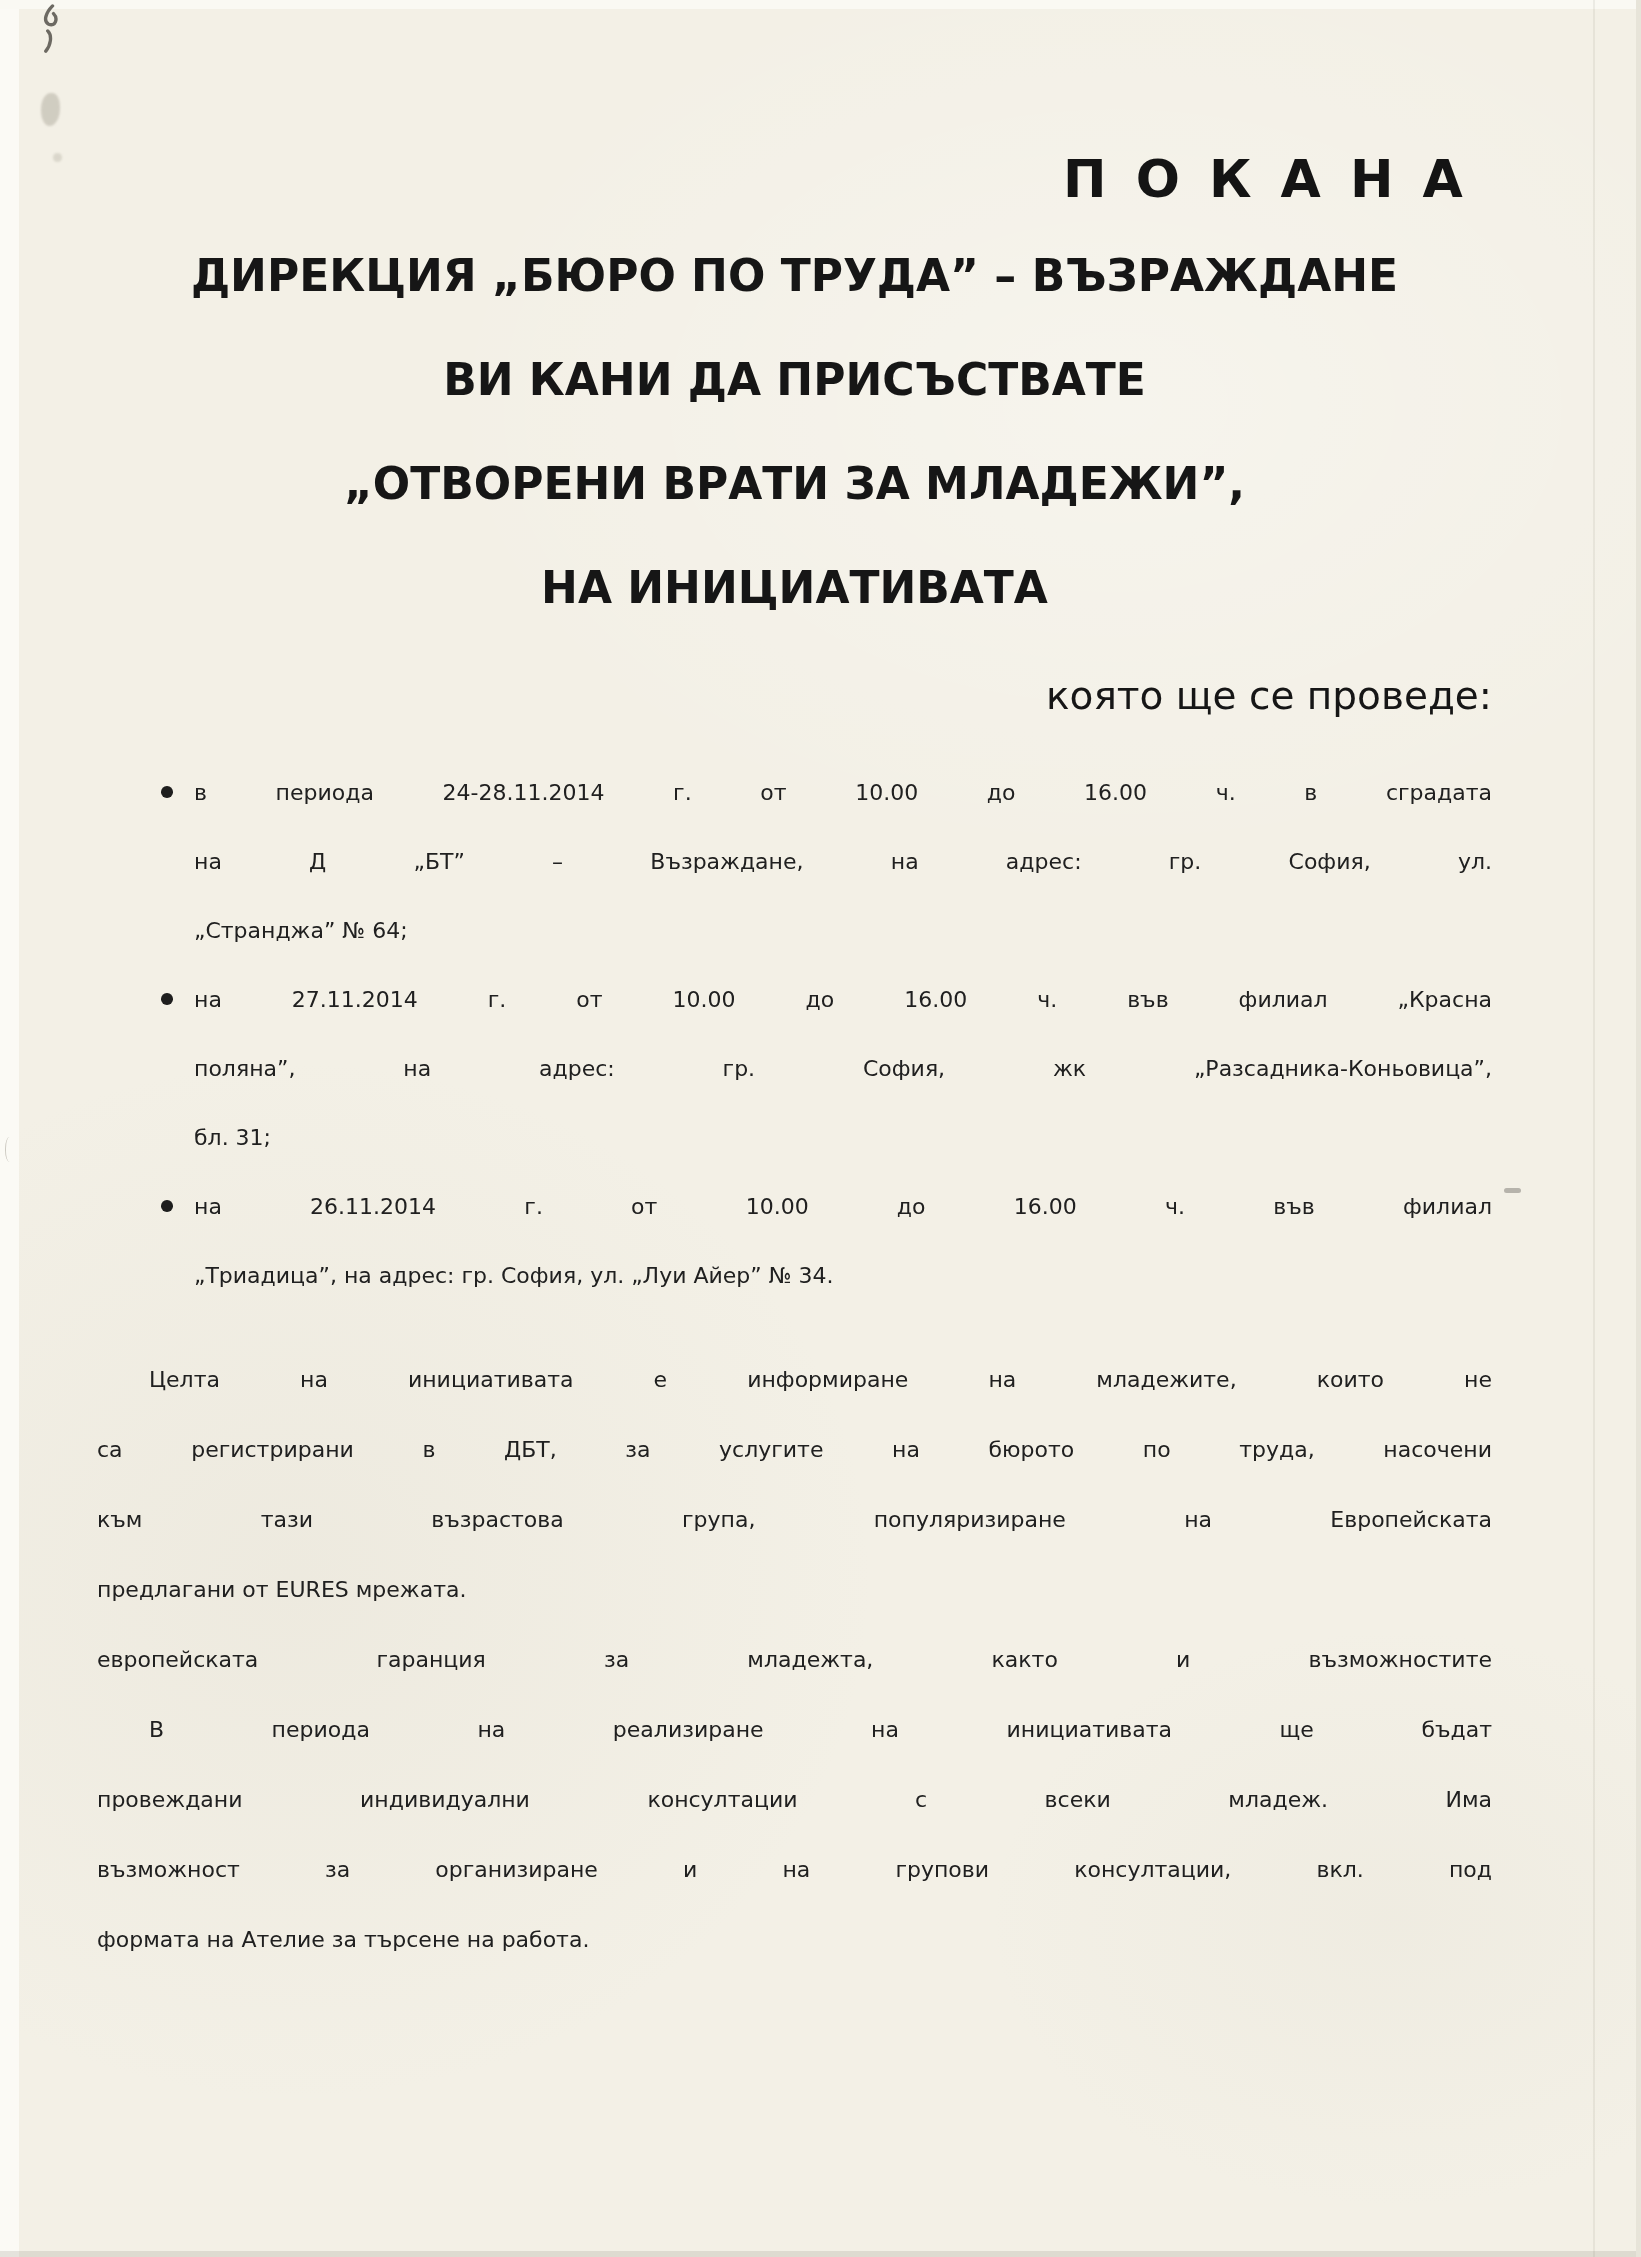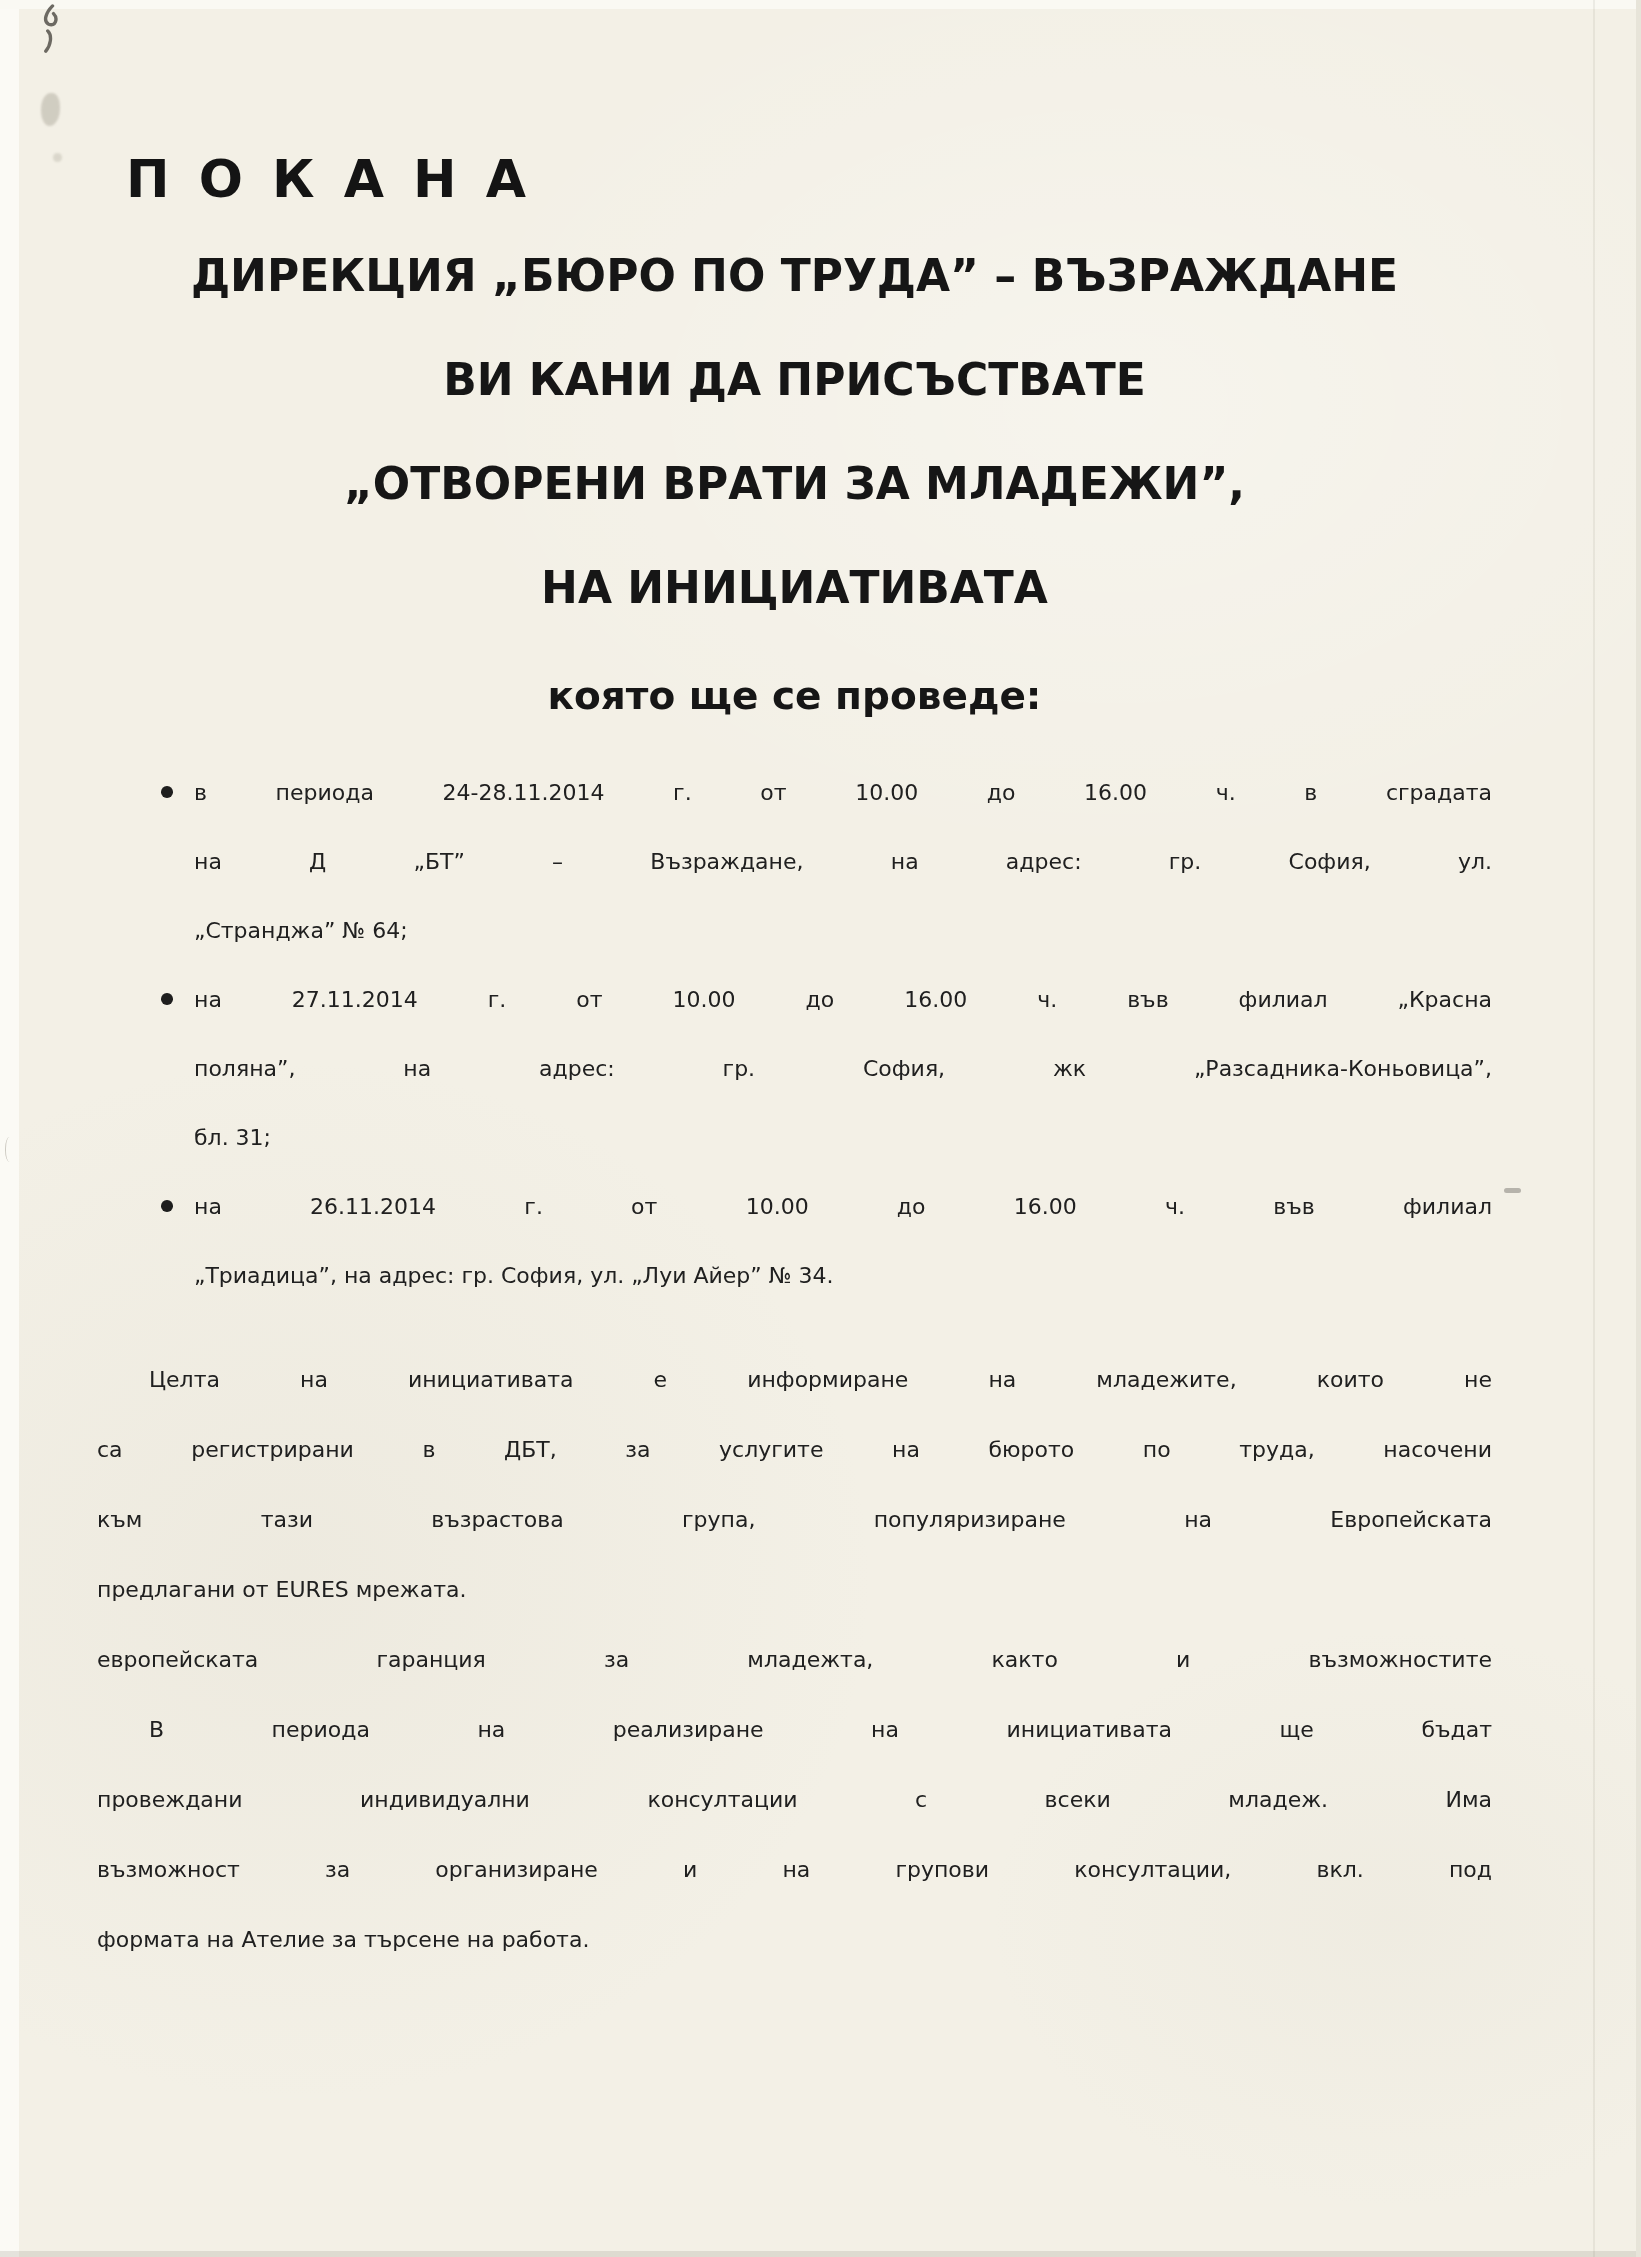--- a/index.html
+++ b/index.html
@@ -31,25 +31,25 @@
           border-radius:50%;opacity:.55}
   .dash-mark{position:absolute;left:1504px;top:1188px;width:17.4px;height:4.8px;border-radius:2.9px;
           background:#8d8b84;opacity:.6}
 
   .content{position:absolute;left:97px;top:0;width:1395px}
 
   .title{
     margin:145px 0 0 0;
     font-size:52px;font-weight:700;line-height:68px;
     letter-spacing:.56em;padding-left:.56em;
-    text-align:left;color:#141414;
+    text-align:right;color:#141414;
   }
   .hline{font-size:44px;font-weight:700;line-height:58px;text-align:center;color:#161616;margin-top:46px}
   .hline.first{margin-top:34px}
-  .subheading{font-size:39px;font-weight:700;line-height:54px;text-align:center;color:#161616;margin-top:52px}
+  .subheading{font-size:39px;font-weight:400;line-height:54px;text-align:right;color:#161616;margin-top:52px}
 
   .bullets{list-style:none;margin:35px 0 0 0;padding:0}
   .bullet{position:relative;padding-left:97px}
   .dot{position:absolute;left:64px;top:28px;width:11.6px;height:11.6px;border-radius:50%;background:#1e1e1e}
 
   .line{font-size:22px;line-height:69px;color:#202020}
   .j{text-align:justify;text-align-last:justify}
   .last{text-align:left;text-align-last:left}
 
   .paras{margin-top:35px}

